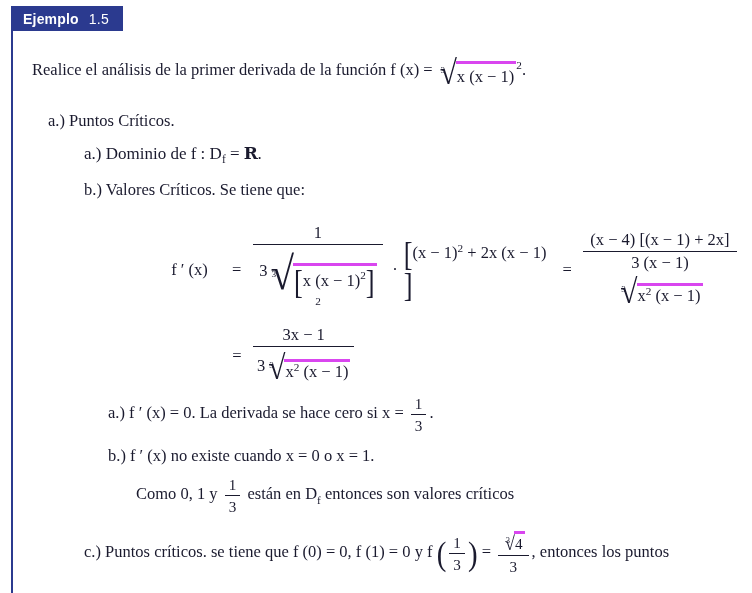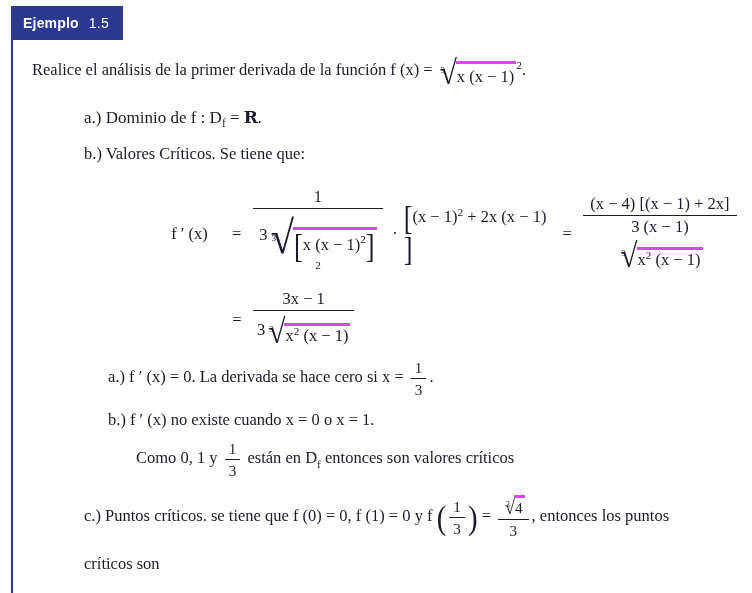--- a/index.html
+++ b/index.html
@@ -29,21 +29,21 @@
     top: 30px;
     width: 2px;
     height: 563px;
     background: #2b3a8f;
   }
   
   .example-tab {
     position: absolute;
     left: 11px;
     top: 6px;
-    height: 34px;
+    height: 25px;
     background: #2b3a8f;
     color: #ffffff;
     padding: 2px 14px 2px 12px;
     box-sizing: border-box;
     display: flex;
     align-items: center;
     gap: 10px;
     font-family: "Liberation Sans", sans-serif;
     font-size: 14px;
     font-weight: bold;
@@ -193,20 +193,24 @@
     <span class="num">1.5</span>
   </div>
 
   <div class="content">
 
     <div class="stmt">
       <span>Realice el análisis de la primer derivada de la función f (x) =</span>
       <span class="rad tall"><span class="idx">3</span><span class="sign">√</span><span class="body">x (x − 1)</span></span><sup class="exp">2</sup><span>.</span>
     </div>
 
+    <div class="lvl1">
+      <span>a.)</span>
+      <span>Puntos Críticos.</span>
+    </div>
 
     <div class="lvl2">
       <span>a.)</span>
       <span>Dominio de f : D</span><sub class="sb">f</sub>
       <span>=</span>
       <span class="blackboardR">R</span><span>.</span>
     </div>
 
     <div class="lvl2b">
       <span>b.)</span>

